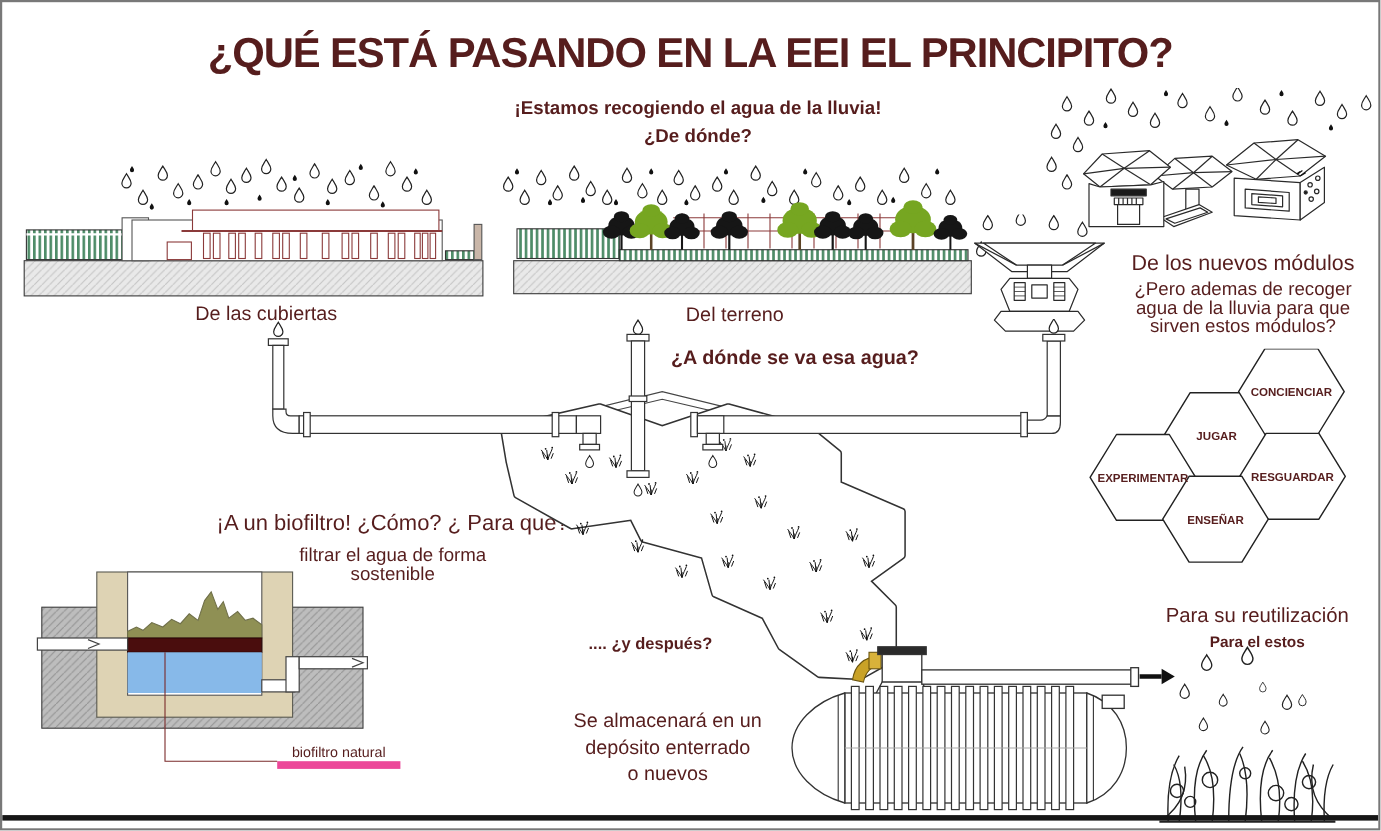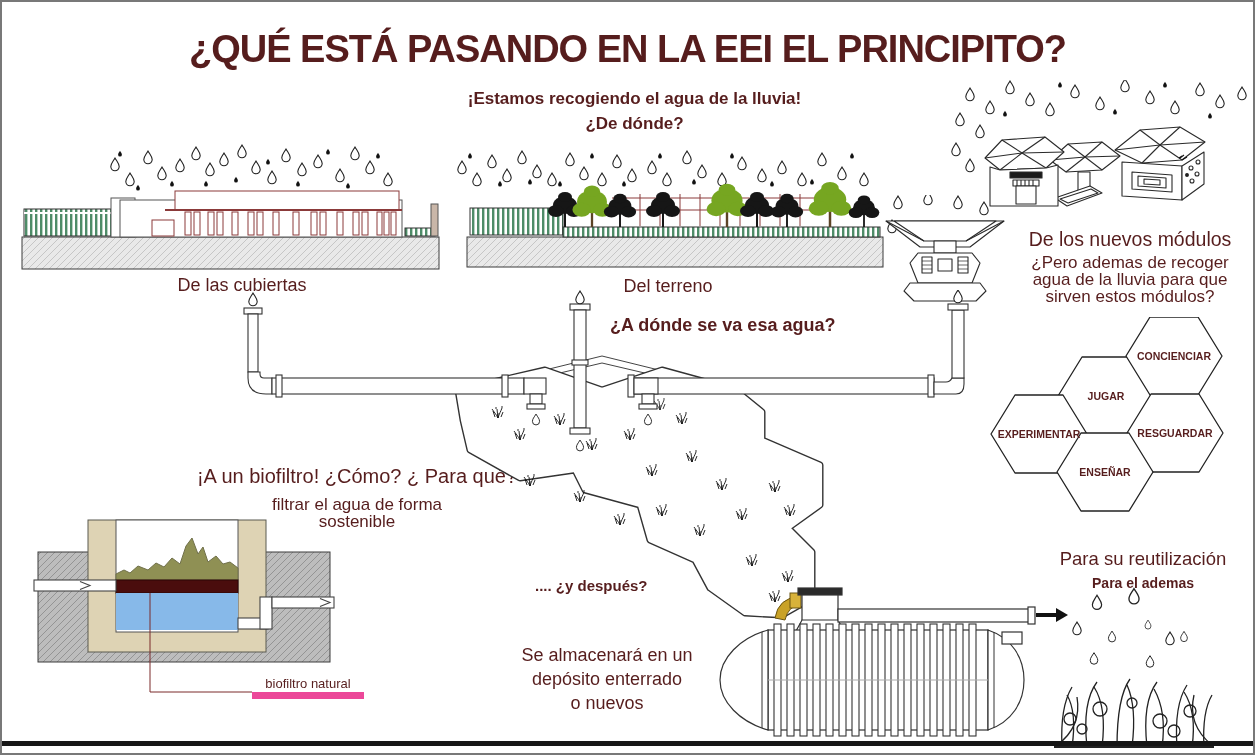--- a/index.html
+++ b/index.html
@@ -41,21 +41,21 @@
   <div class="abs small-b center preline" style="left:235px;width:240px;top:494px;">filtrar el agua de forma
 sostenible</div>
   <div class="abs cap center" style="left:250px;width:112px;top:674px;">biofiltro natural</div>
 
   <div class="abs lblB" style="left:500px;top:575px;font-size:15px;margin-left:33px;">.... ¿y después?</div>
   <div class="abs center preline" style="left:495px;width:220px;top:641px;font-size:18px;line-height:24px;">Se almacenará en un
 depósito enterrado
 o nuevos</div>
 
   <div class="abs center" style="left:1031px;width:220px;top:546px;font-size:18.5px;">Para su reutilización</div>
-  <div class="abs center" style="left:1031px;width:220px;top:573px;font-size:14px;font-weight:700;">Para el ademas</div>
+  <div class="abs center" style="left:1031px;width:220px;top:573px;font-size:14px;font-weight:700;">Para el estos</div>
 
   <svg class="abs" style="left:8px;top:138px;" width="440" height="132" viewBox="0 0 440 132">
     <defs>
       <path id="dropA" d="M0,-7 C2.2,-3.2 4.2,-1.2 4.2,1.6 A4.2,4.2 0 1,1 -4.2,1.6 C-4.2,-1.2 -2.2,-3.2 0,-7 Z"></path>
       <pattern id="hatchG" width="7" height="7" patternUnits="userSpaceOnUse">
         <rect width="7" height="7" fill="#e9e9e9"></rect>
           <path d="M0,7 L7,0" stroke="#c6c6c6" stroke-width="1"></path>
       </pattern>
       <pattern id="stripeG" width="5" height="10" patternUnits="userSpaceOnUse">
         <rect width="5" height="10" fill="#fff"></rect>

